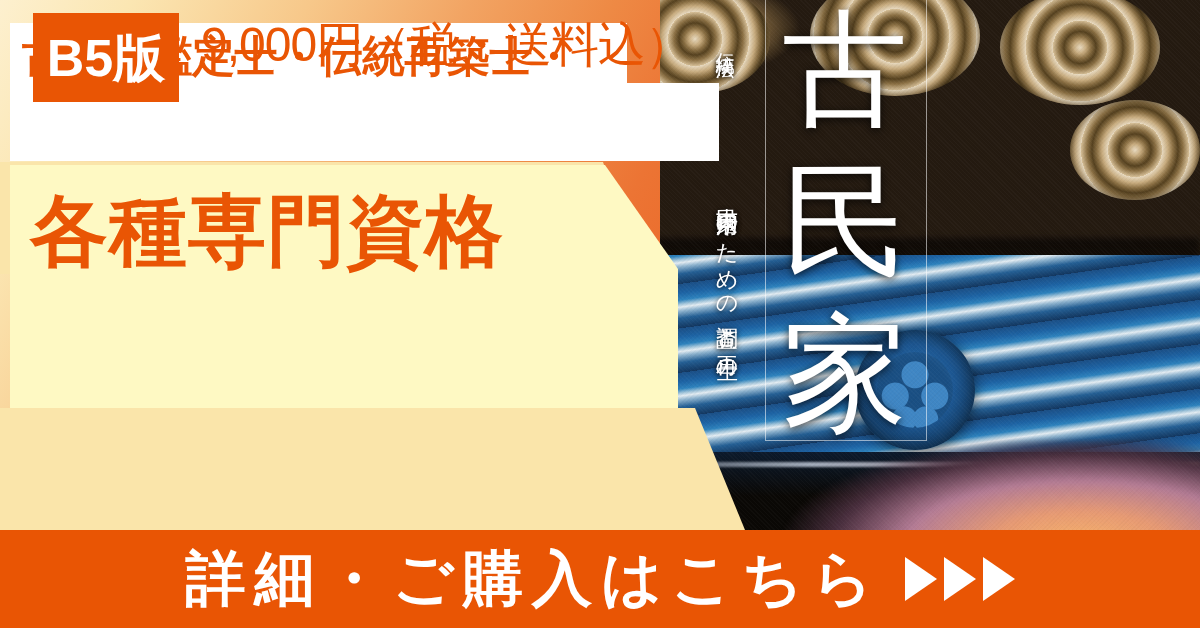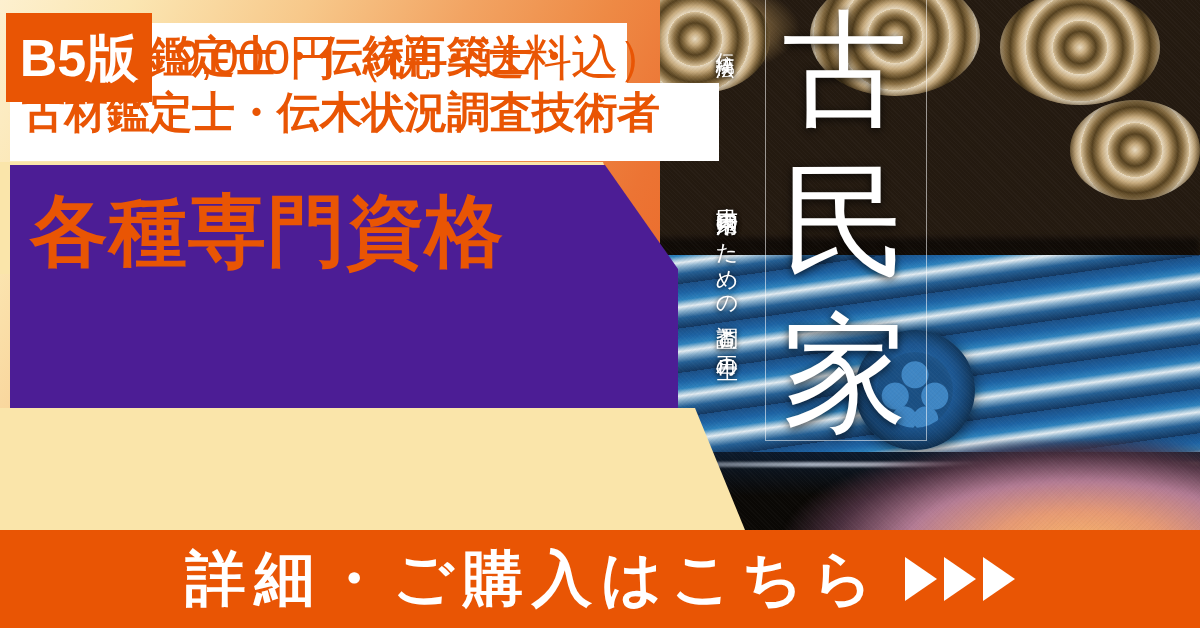--- a/index.html
+++ b/index.html
@@ -218,21 +218,21 @@
     background: #fae5aa;
     clip-path: polygon(0 0, 603px 0, 640px 112px, 0 112px);
     z-index: 2;
   }
 
   
   .panel-headline {
     position: absolute;
     left: 10px; top: 165px;
     width: 668px; height: 243px;
-    background: #4c1d95;
+    background: #fef9c3;
     clip-path: polygon(0 0, 595px 0, 668px 104px, 668px 243px, 0 243px);
     z-index: 3;
   }
   .headline {
     position: absolute;
     left: 0; top: 0;
     width: 656px;
     color: #e95504;
     font-size: 78px;
     font-weight: 700;
@@ -252,23 +252,23 @@
   .price-band {
     position: absolute;
     left: 0; top: 408px;
     width: 745px; height: 122px;
     background: #fae5aa;
     clip-path: polygon(0 0, 695px 0, 745px 122px, 0 122px);
     z-index: 3;
   }
   .price-row {
     position: absolute;
-    left: 6px; top: 13px;
+    left: 33px; top: 13px;
     display: flex;
-    align-items: center;
+    align-items: flex-start;
     z-index: 4;
   }
   .b5-badge {
     display: inline-flex;
     align-items: center;
     justify-content: center;
     width: 146px;
     height: 89px;
     background: #e95504;
     color: #ffffff;
@@ -347,21 +347,20 @@
     <span>家</span>
   </div>
   <div class="cover-sub-vert cover-sub-a">伝統構法</div>
   <div class="cover-sub-vert cover-sub-b">古民家活用のための調査と再生の</div>
 
   <div class="left-gradient"></div>
 
   <div class="panel-quals">
     <div class="quals-text">
       <div>古民家鑑定士・伝統再築士・</div>
-      <div>古材鑑定士・伝木状況調査技術者</div>
     </div>
   </div>
 
   <div class="cream-wedge"></div>
 
   <div class="panel-headline">
     <div class="headline">
       <div class="ln1">各種専門資格</div>
     </div>
   </div>

